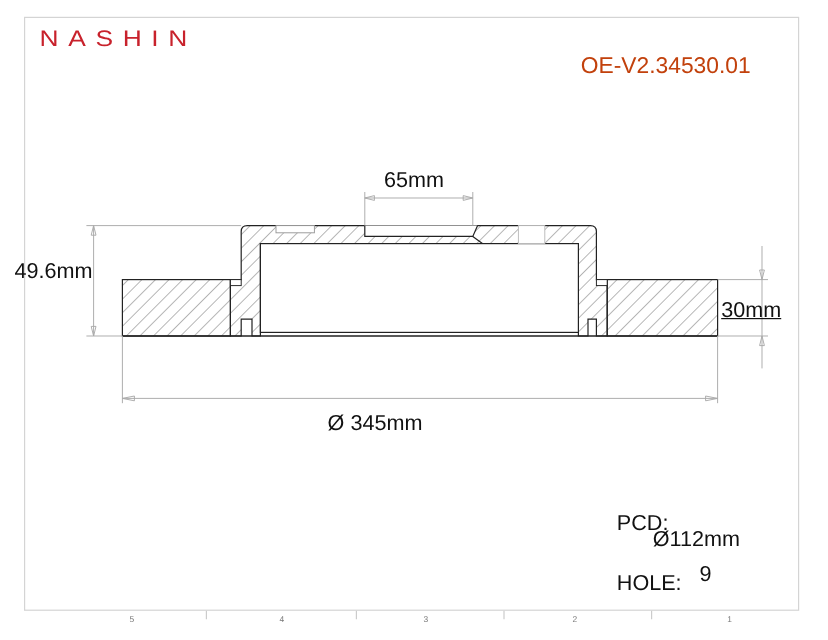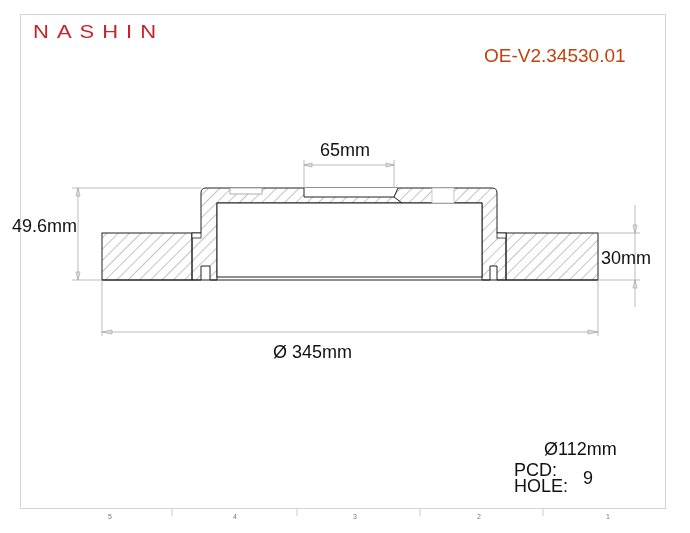--- a/index.html
+++ b/index.html
@@ -90,24 +90,24 @@
   <g stroke="#ccc" stroke-width="1">
     <line x1="172" y1="509" x2="172" y2="516"></line>
     <line x1="297" y1="509" x2="297" y2="516"></line>
     <line x1="420" y1="509" x2="420" y2="516"></line>
     <line x1="543" y1="509" x2="543" y2="516"></line>
   </g>
 </svg>
 
 <div class="dim-label" style="left:320px; top:140px;">65mm</div>
 <div class="dim-label" style="left:12px; top:216px;">49.6mm</div>
-<div class="dim-label" style="left:601px; top:248px;">30mm</div>
+<div class="dim-label" style="left:601px; top:248px;text-decoration:underline;">30mm</div>
 <div class="dim-label" style="left:273px; top:342px;">Ø 345mm</div>
 
-<div class="spec" style="left:514px; top:460px;">PCD:</div>
+<div class="spec" style="left:514px; top:426px;">PCD:</div>
 <div class="spec" style="left:544px; top:439px;">Ø112mm</div>
 <div class="spec" style="left:514px; top:476px;text-align:center;">HOLE:</div>
 <div class="spec" style="left:583px; top:468px;">9</div>
 
 <div class="zone" style="left:108px;">5</div>
 <div class="zone" style="left:233px;">4</div>
 <div class="zone" style="left:353px;">3</div>
 <div class="zone" style="left:477px;">2</div>
 <div class="zone" style="left:606px;">1</div>
 

